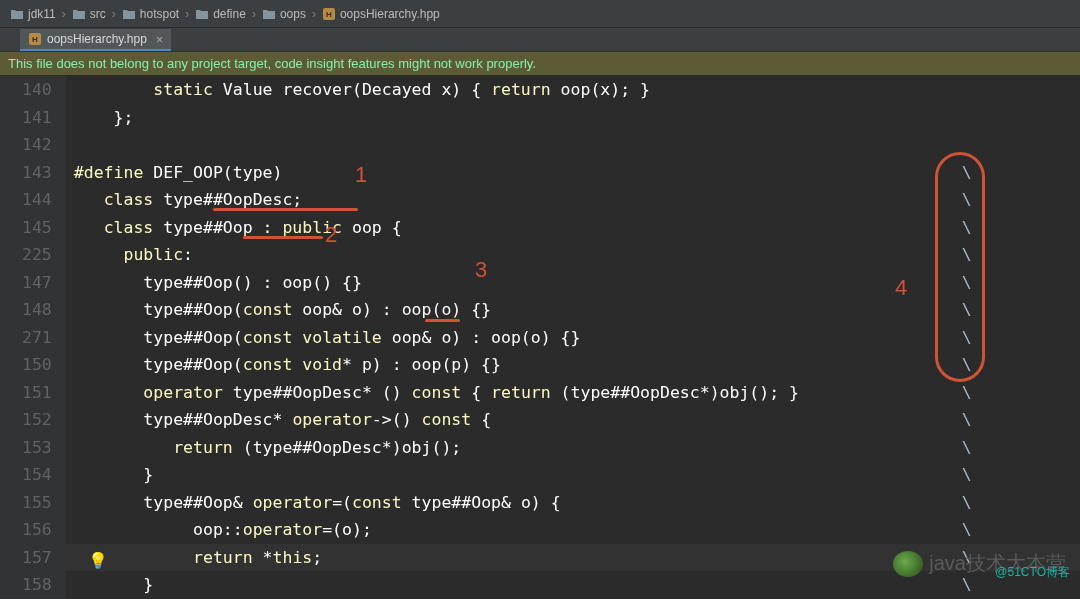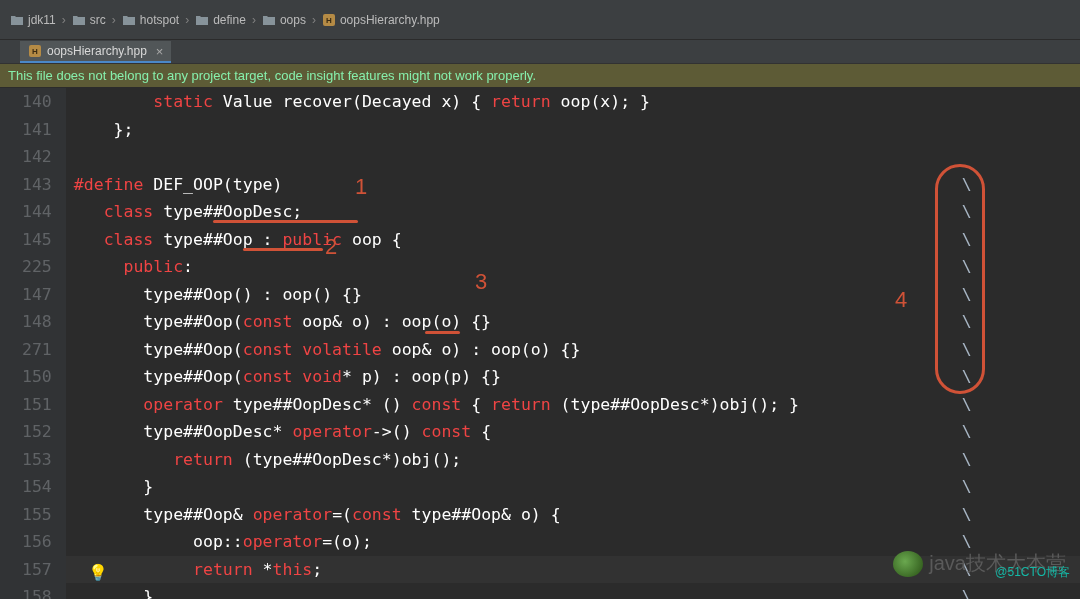--- a/index.html
+++ b/index.html
@@ -7,21 +7,21 @@
     font-family: "Menlo", "Consolas", monospace;
     background: #2b2b2b;
     color: #a9b7c6;
     width: 1080px;
     height: 599px;
     overflow: hidden;
     position: relative;
   }
   .breadcrumbs {
     background: #3c3f41;
-    height: 40px;
+    height: 28px;
     display: flex;
     align-items: center;
     padding-left: 6px;
     font-size: 12px;
     color: #bbbbbb;
     font-family: "Segoe UI", sans-serif;
     border-bottom: 1px solid #2b2b2b;
   }
   .crumb {
     display: flex;
@@ -98,21 +98,21 @@
     font-size: 16px;
     z-index: 5;
   }
   .code {
     white-space: pre;
     padding-left: 8px;
     position: relative;
     flex: 1;
   }
   .code .row { height: 27.5px; }
-  .kw { color: #ef4444; }
+  .kw { color: #fef9c3; }
   .ident { color: #ffffff; }
   .slash-cont { color: #a9b7c6; }
   .caret-line {
     position: absolute;
     left: 0; right: 0;
     height: 27.5px;
     top: 467.5px;
     background: #323232;
     z-index: -1;
   }

